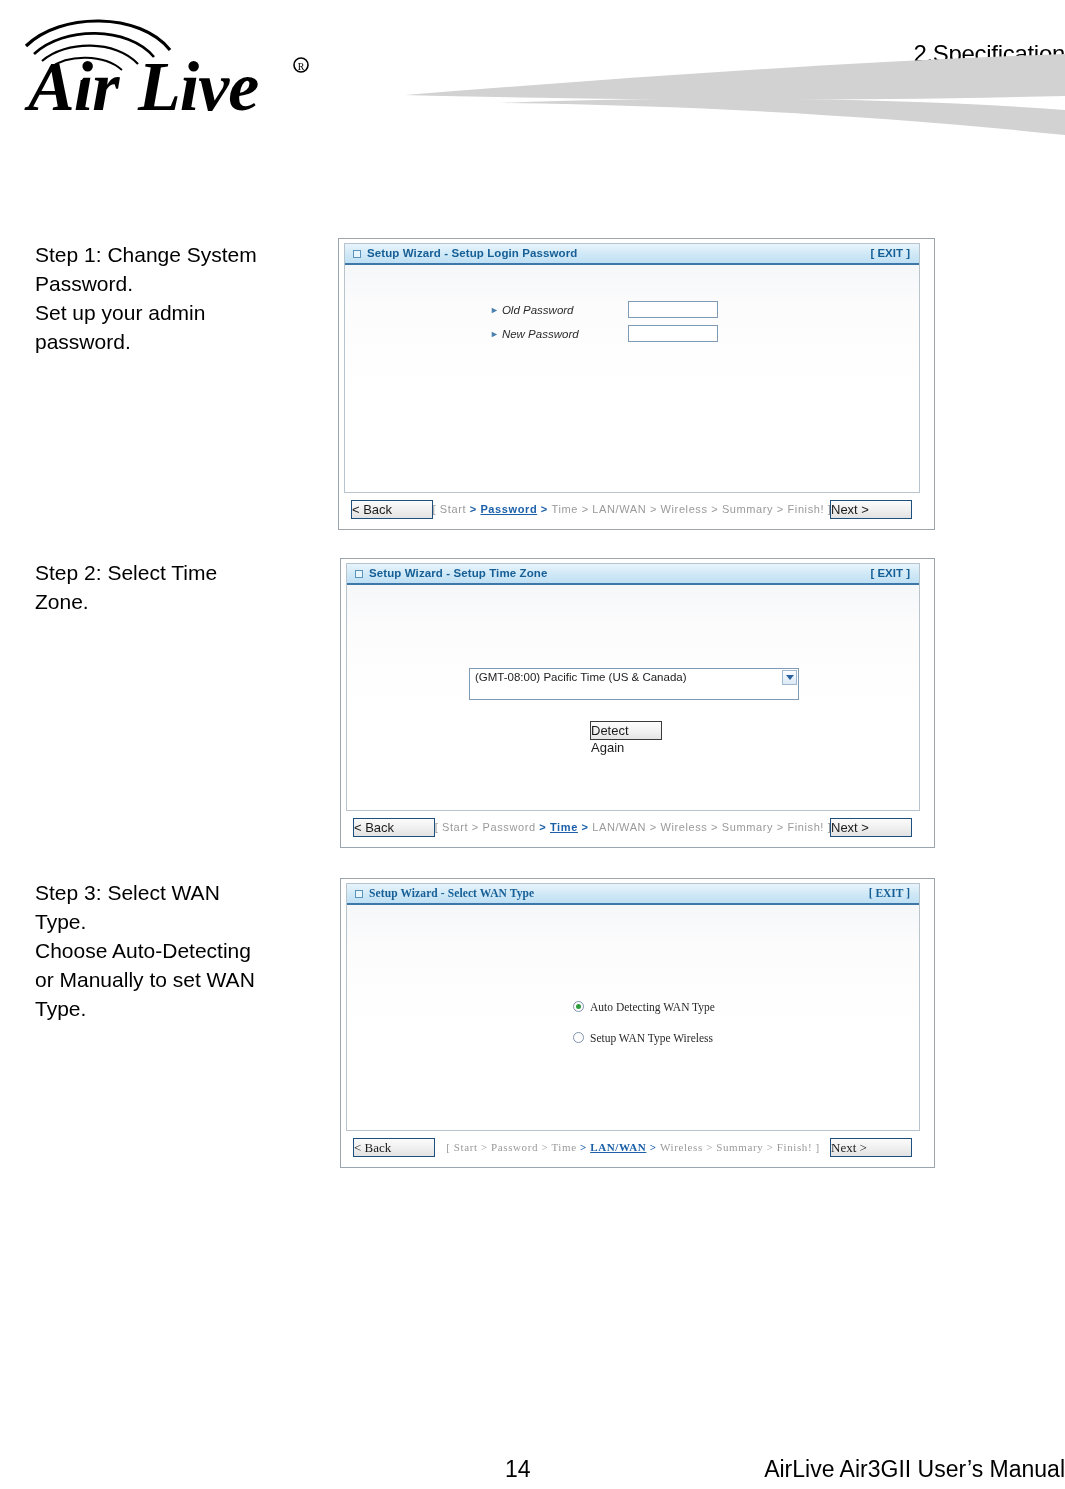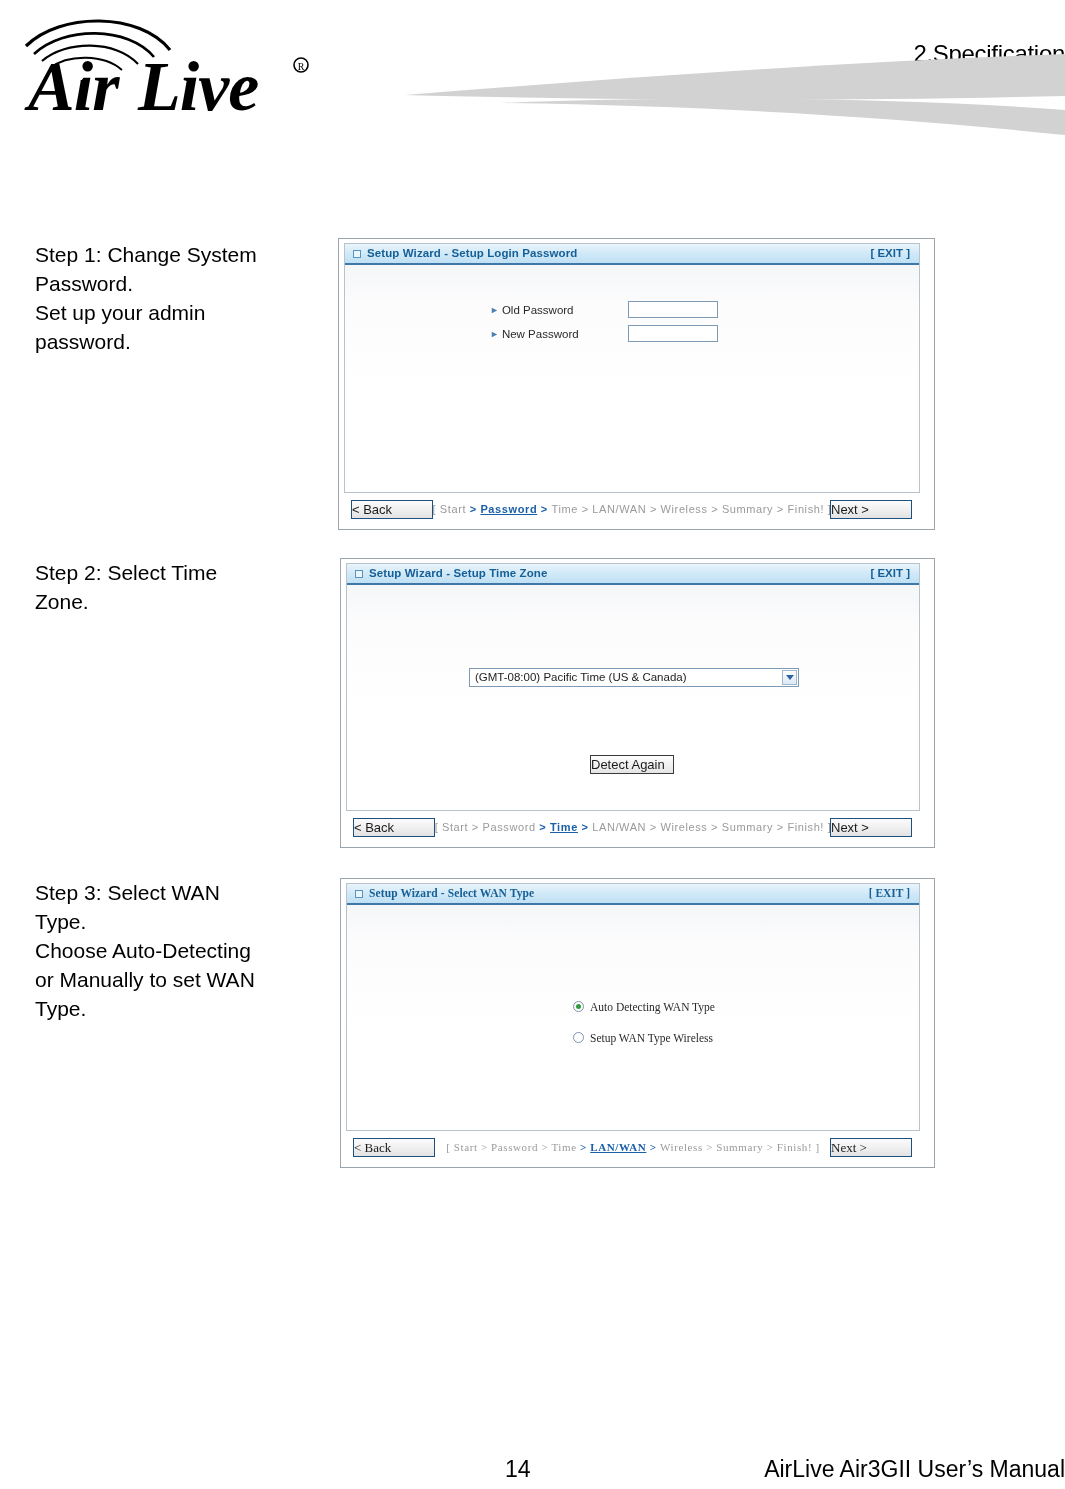--- a/index.html
+++ b/index.html
@@ -117,41 +117,42 @@
   .form-row {
     position: absolute;
     height: 22px;
   }
   .field-label {
     position: absolute;
     left: 0; top: 3px;
     font-size: 11.5px;
     color: #2a2a2a;
     white-space: nowrap;
+    font-style: italic;
   }
   .field-label .bullet {
     display: inline-block;
     color: #4a7fae;
     font-size: 9px;
     margin-right: 3px;
     vertical-align: 1px;
   }
   .text-input {
     position: absolute;
     width: 90px;
     height: 17px;
     border: 1px solid #7e9ab5;
     background: #ffffff;
     box-sizing: border-box;
   }
 
   
   .ui-select {
     position: absolute;
-    height: 19px;
+    height: 32px;
     border: 1px solid #7e9ab5;
     background: #ffffff;
     box-sizing: border-box;
     font-size: 11.5px;
     color: #1d1d1d;
   }
   .ui-select .sel-text {
     position: absolute;
     left: 5px; top: 2px;
     white-space: nowrap;
@@ -362,21 +363,21 @@
 
       <div class="ui-select" style="left:122px; top:83px; width:330px;">
         <span class="sel-text">(GMT-08:00) Pacific Time (US &amp; Canada)</span>
         <span class="sel-arrow">
           <svg width="8" height="6" viewBox="0 0 8 6">
               <path d="M0 0 L4 5 L8 0 Z" fill="#2d62a0"></path>
             </svg>
         </span>
       </div>
 
-      <div class="ui-button small-gray" style="left:243px; top:136px; width:84px;margin-top:34px;">Detect Again</div>
+      <div class="ui-button small-gray" style="left:243px; top:136px; width:72px;">Detect Again</div>
 
     </div>
   </div>
 
   <div class="panel-nav">
     <div class="ui-button nav-back">&lt; Back</div>
     <div class="breadcrumb">[ <span class="">Start</span><span class=""> &gt; </span><span class="">Password</span><span class="sep-active"> &gt; </span><span class="crumb-active">Time</span><span class="sep-active"> &gt; </span><span class="">LAN/WAN</span><span class=""> &gt; </span><span class="">Wireless</span><span class=""> &gt; </span><span class="">Summary</span><span class=""> &gt; </span><span class="">Finish!</span> ]</div>
     <div class="ui-button nav-next">Next &gt;</div>
   </div>
 </div>

